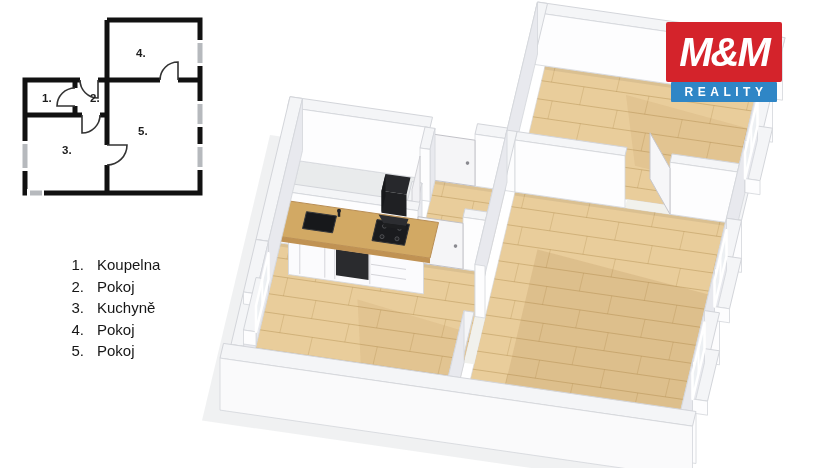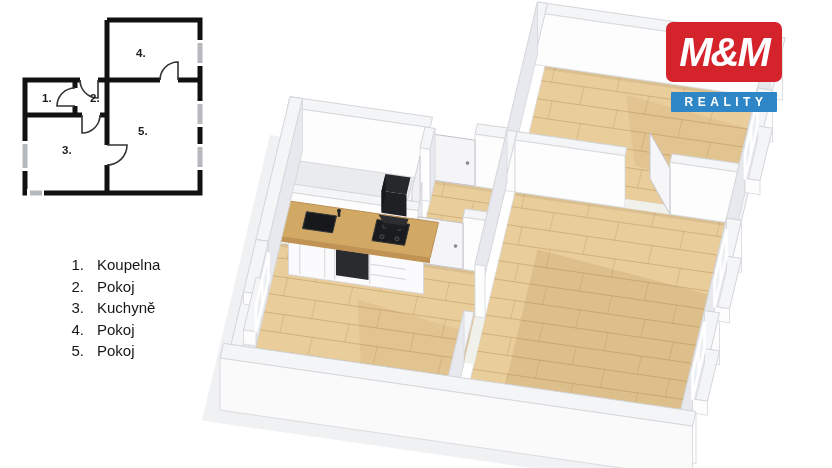--- a/index.html
+++ b/index.html
@@ -8,22 +8,22 @@
   svg{position:absolute;left:0;top:0;}
   
   .legend{position:absolute;left:62px;top:254px;color:#161616;font-size:15px;
           font-weight:500;line-height:21.5px;}
   .legend .row{display:flex;}
   .legend .num{width:22px;text-align:right;margin-right:13px;}
   
   .logo{position:absolute;left:666px;top:22px;width:116px;text-align:center;}
   .logo .box{width:116px;height:60px;background:#d4232b;color:#fff;display:flex;
              align-items:center;justify-content:center;font-weight:700;font-style:italic;
-             font-size:40px;letter-spacing:-2px;border-radius:7px;}
-  .logo .bar{width:106px;height:20px;margin:10px auto 0;background:#2f86c6;color:#fff;
+             font-size:40px;letter-spacing:-2px;border-radius:2px;}
+  .logo .bar{width:106px;height:20px;margin:0 auto 0;background:#2f86c6;color:#fff;
              font-weight:700;font-size:12px;letter-spacing:4.5px;line-height:20px;
              text-indent:4px;border-radius:1px;}
 </style>
 </head>
 <body>
 
 <div class="page">
 
   <svg width="240" height="230" viewBox="10 5 240 230">
     <g stroke="#111" stroke-width="5" fill="none" stroke-linecap="butt">

